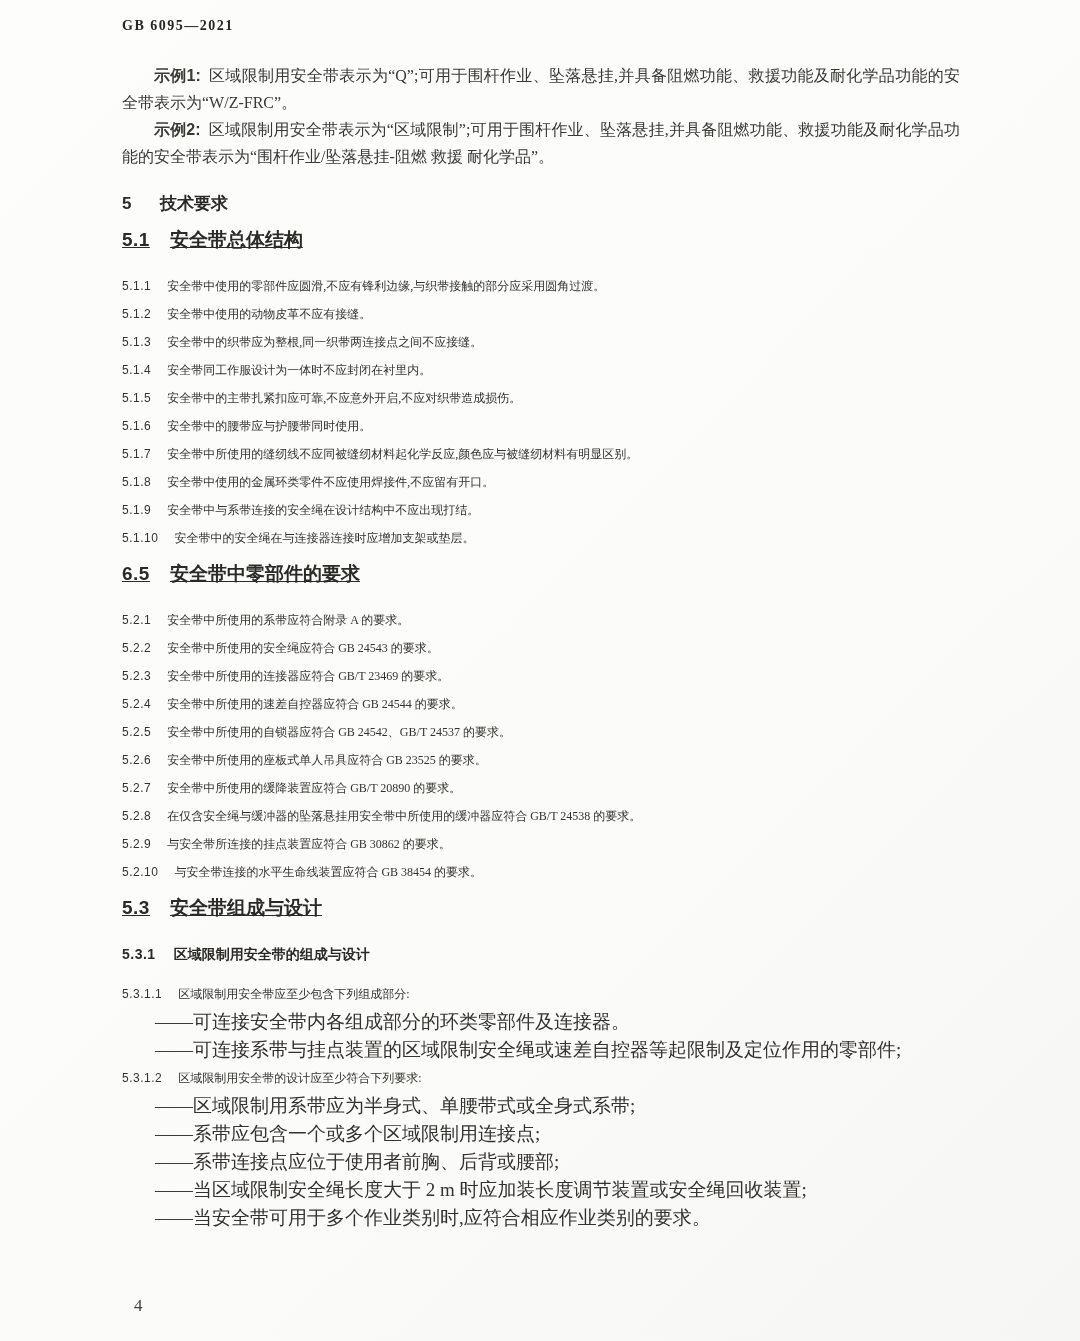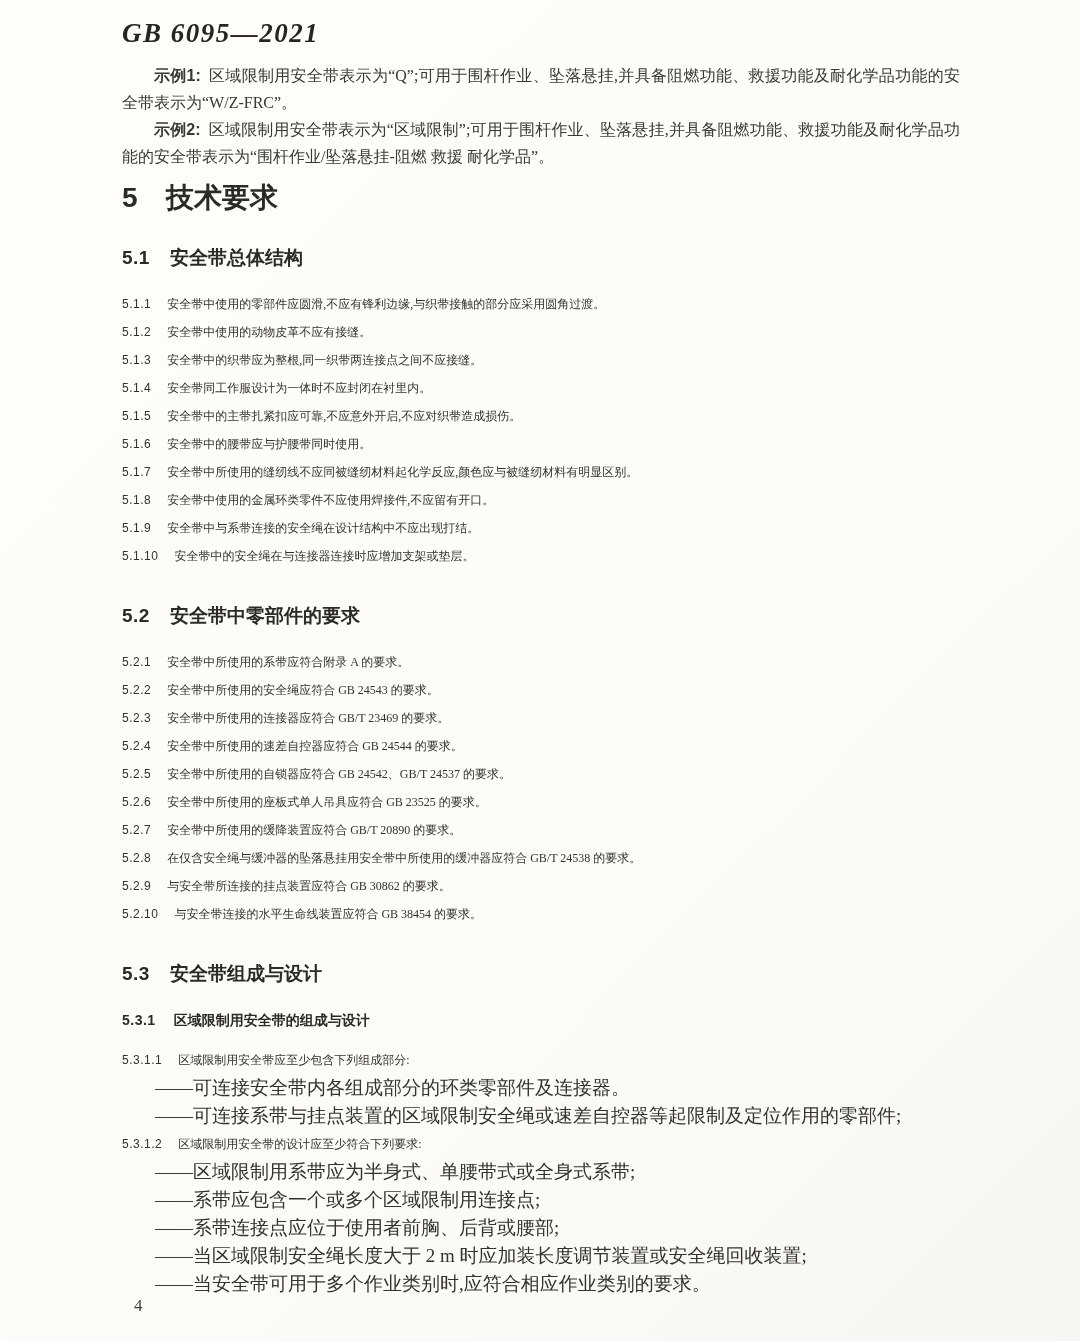--- a/index.html
+++ b/index.html
@@ -7,48 +7,47 @@
     position:relative;
     width:1080px; height:1341px;
     margin:0 auto;
     background:linear-gradient(135deg,#fdfdfc 0%,#fbfbf9 60%,#f6f6f4 100%);
     overflow:hidden;
     font-family:"Liberation Serif", serif;
   }
   .std-header {
     position:absolute; left:122px; top:18px;
     font-family:"Liberation Serif", serif;
-    font-weight:bold; font-size:27px; letter-spacing:1.5px;
+    font-weight:bold; font-size:14px; letter-spacing:1.5px;
     color:#262522;
-    font-style:italic;
   }
   .content {
     position:absolute; left:122px; top:62px; width:838px;
     color:#34322e;
   }
   .block { margin:0; }
   .example {
     font-size:16px; line-height:27px;
     text-indent:2em; text-align:justify;
     color:#3a3834;
   }
   .ex-label {
     font-weight:bold;
     font-family:"Liberation Sans", sans-serif;
     margin-right:8px;
   }
   .h1 {
     font-family:"Liberation Sans", sans-serif;
-    font-weight:bold; font-size:28px; line-height:28px;
-    margin-top:14px; color:#2b2a27;
+    font-weight:bold; font-size:17px; line-height:28px;
+    margin-top:20px; color:#2b2a27;
   }
   .h2 {
     font-family:"Liberation Sans", sans-serif;
     font-weight:bold; font-size:19px; line-height:28px;
-    margin-top:32px; margin-bottom:18px; color:#2b2a27;
+    margin-top:8px; margin-bottom:18px; color:#2b2a27;text-decoration:underline;
   }
   .h3 {
     font-family:"Liberation Sans", sans-serif;
     font-weight:bold; font-size:14px; line-height:28px;
     margin-top:16px; margin-bottom:12px; color:#2b2a27;
   }
   .clause {
     font-size:12px; line-height:28px;
     text-align:left;
   }
@@ -84,21 +83,21 @@
       <div class="block clause"><span class="num">5.1.1</span><span class="txt">安全带中使用的零部件应圆滑,不应有锋利边缘,与织带接触的部分应采用圆角过渡。</span></div>
       <div class="block clause"><span class="num">5.1.2</span><span class="txt">安全带中使用的动物皮革不应有接缝。</span></div>
       <div class="block clause"><span class="num">5.1.3</span><span class="txt">安全带中的织带应为整根,同一织带两连接点之间不应接缝。</span></div>
       <div class="block clause"><span class="num">5.1.4</span><span class="txt">安全带同工作服设计为一体时不应封闭在衬里内。</span></div>
       <div class="block clause"><span class="num">5.1.5</span><span class="txt">安全带中的主带扎紧扣应可靠,不应意外开启,不应对织带造成损伤。</span></div>
       <div class="block clause"><span class="num">5.1.6</span><span class="txt">安全带中的腰带应与护腰带同时使用。</span></div>
       <div class="block clause"><span class="num">5.1.7</span><span class="txt">安全带中所使用的缝纫线不应同被缝纫材料起化学反应,颜色应与被缝纫材料有明显区别。</span></div>
       <div class="block clause"><span class="num">5.1.8</span><span class="txt">安全带中使用的金属环类零件不应使用焊接件,不应留有开口。</span></div>
       <div class="block clause"><span class="num">5.1.9</span><span class="txt">安全带中与系带连接的安全绳在设计结构中不应出现打结。</span></div>
       <div class="block clause"><span class="num">5.1.10</span><span class="txt">安全带中的安全绳在与连接器连接时应增加支架或垫层。</span></div>
-      <div class="block h2"><span class="num">5.2</span><span class="txt">安全带中零部件的要求</span></div>
+      <div class="block h2"><span class="num">6.5</span><span class="txt">安全带中零部件的要求</span></div>
       <div class="block clause"><span class="num">5.2.1</span><span class="txt">安全带中所使用的系带应符合附录 A 的要求。</span></div>
       <div class="block clause"><span class="num">5.2.2</span><span class="txt">安全带中所使用的安全绳应符合 GB 24543 的要求。</span></div>
       <div class="block clause"><span class="num">5.2.3</span><span class="txt">安全带中所使用的连接器应符合 GB/T 23469 的要求。</span></div>
       <div class="block clause"><span class="num">5.2.4</span><span class="txt">安全带中所使用的速差自控器应符合 GB 24544 的要求。</span></div>
       <div class="block clause"><span class="num">5.2.5</span><span class="txt">安全带中所使用的自锁器应符合 GB 24542、GB/T 24537 的要求。</span></div>
       <div class="block clause"><span class="num">5.2.6</span><span class="txt">安全带中所使用的座板式单人吊具应符合 GB 23525 的要求。</span></div>
       <div class="block clause"><span class="num">5.2.7</span><span class="txt">安全带中所使用的缓降装置应符合 GB/T 20890 的要求。</span></div>
       <div class="block clause"><span class="num">5.2.8</span><span class="txt">在仅含安全绳与缓冲器的坠落悬挂用安全带中所使用的缓冲器应符合 GB/T 24538 的要求。</span></div>
       <div class="block clause"><span class="num">5.2.9</span><span class="txt">与安全带所连接的挂点装置应符合 GB 30862 的要求。</span></div>
       <div class="block clause"><span class="num">5.2.10</span><span class="txt">与安全带连接的水平生命线装置应符合 GB 38454 的要求。</span></div>

